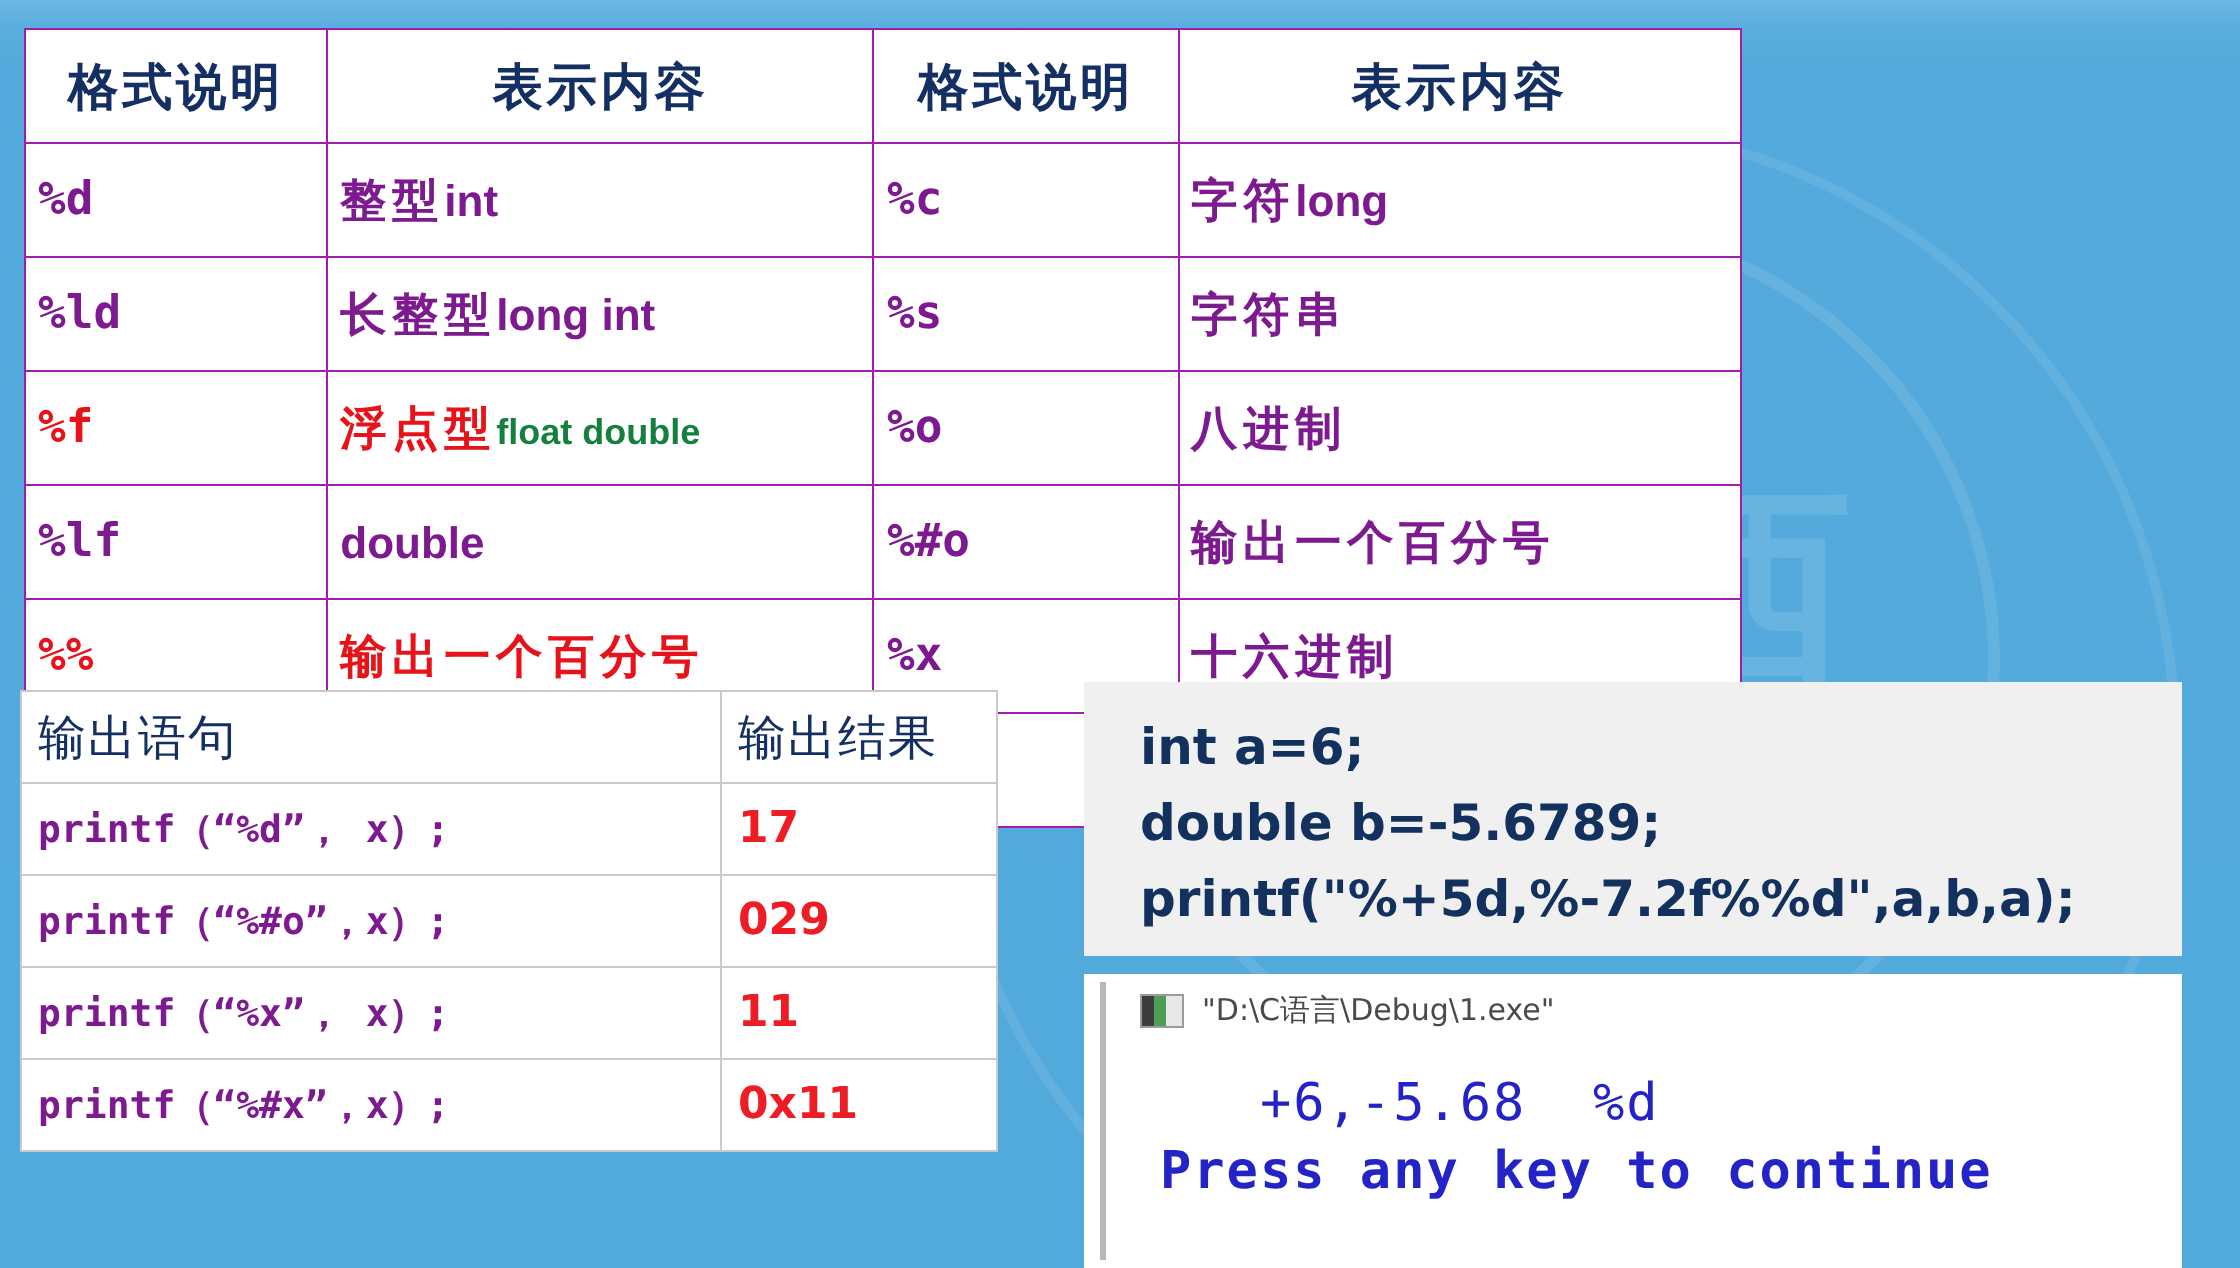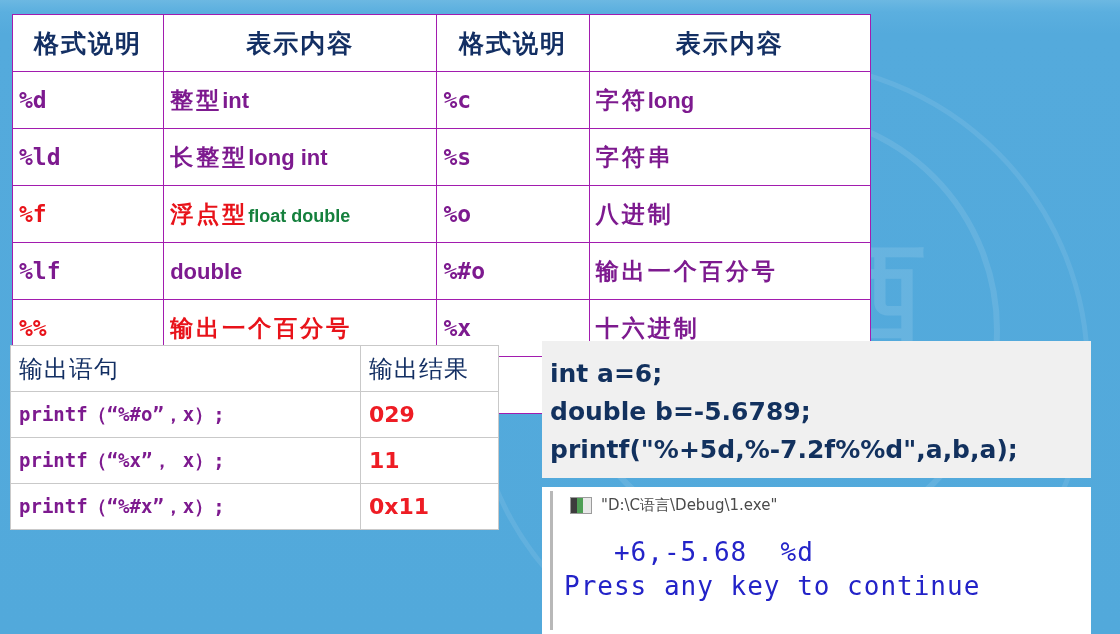--- a/index.html
+++ b/index.html
@@ -174,21 +174,21 @@
 
   
   #code-panel {
     position: absolute;
     left: 542px;
     top: 341px;
     width: 549px;
     height: 137px;
     background: #f0f0f0;
     box-sizing: border-box;
-    padding: 14px 10px 0 8px;
+    padding: 14px 10px 0 28px;
   }
   .code-line {
     font-family: "DejaVu Sans", sans-serif;
     font-size: 25px;
     font-weight: bold;
     color: #12315e;
     line-height: 38px;
     white-space: nowrap;
   }
 
@@ -231,29 +231,29 @@
   #console-icon .bar-green { width: 6px; background: #4e9e55; }
   #console-icon .bar-light { flex: 1; background: #e8e8e8; }
   #console-title {
     font-family: "DejaVu Sans", sans-serif;
     font-size: 15px;
     color: #4a4a4a;
     white-space: nowrap;
   }
   .console-line {
     position: absolute;
-    left: 22px;
+    left: 38px;
     font-family: "DejaVu Sans Mono", "Liberation Mono", monospace;
     font-size: 26px;
     color: #2323c8;
     white-space: pre;
     letter-spacing: 1px;
   }
   #console-out-1 { top: 50px; }
-  #console-out-2 { top: 84px; }
+  #console-out-2 { top: 84px; font-weight: bold; }
 </style>
 </head>
 <body>
 
 <div id="slide-bg"></div>
 <div id="wm-arc"></div>
 <div id="watermark"></div>
 <div id="watermark-text">广 西</div>
 <div id="watermark-text2">中 国</div>
 
@@ -318,20 +318,24 @@
 
 <table id="printf-table">
   <colgroup>
       <col class="pf-col-stmt">
       <col class="pf-col-res">
     </colgroup>
   <tbody>
     <tr>
       <td class="pf-hdr">输出语句</td>
       <td class="pf-hdr">输出结果</td>
+    </tr>
+    <tr>
+      <td class="pf-stmt">printf（“%d”， x）;</td>
+      <td class="pf-res">17</td>
     </tr>
     <tr>
       <td class="pf-stmt">printf（“%#o”，x）;</td>
       <td class="pf-res">029</td>
     </tr>
     <tr>
       <td class="pf-stmt">printf（“%x”， x）;</td>
       <td class="pf-res">11</td>
     </tr>
     <tr>

